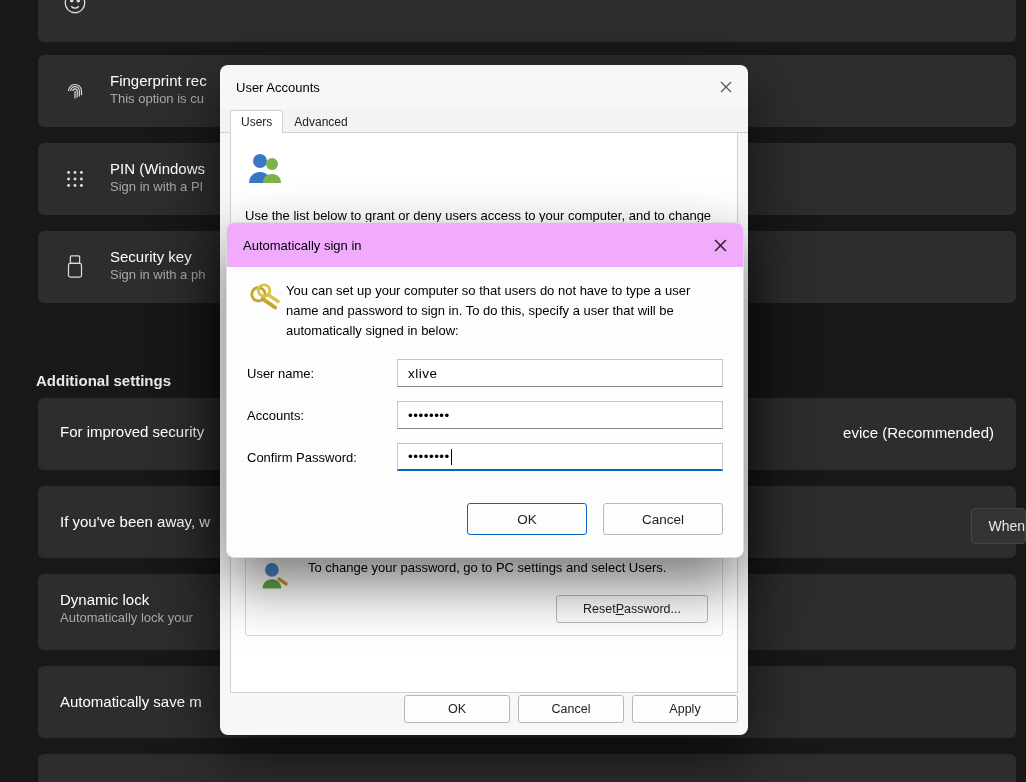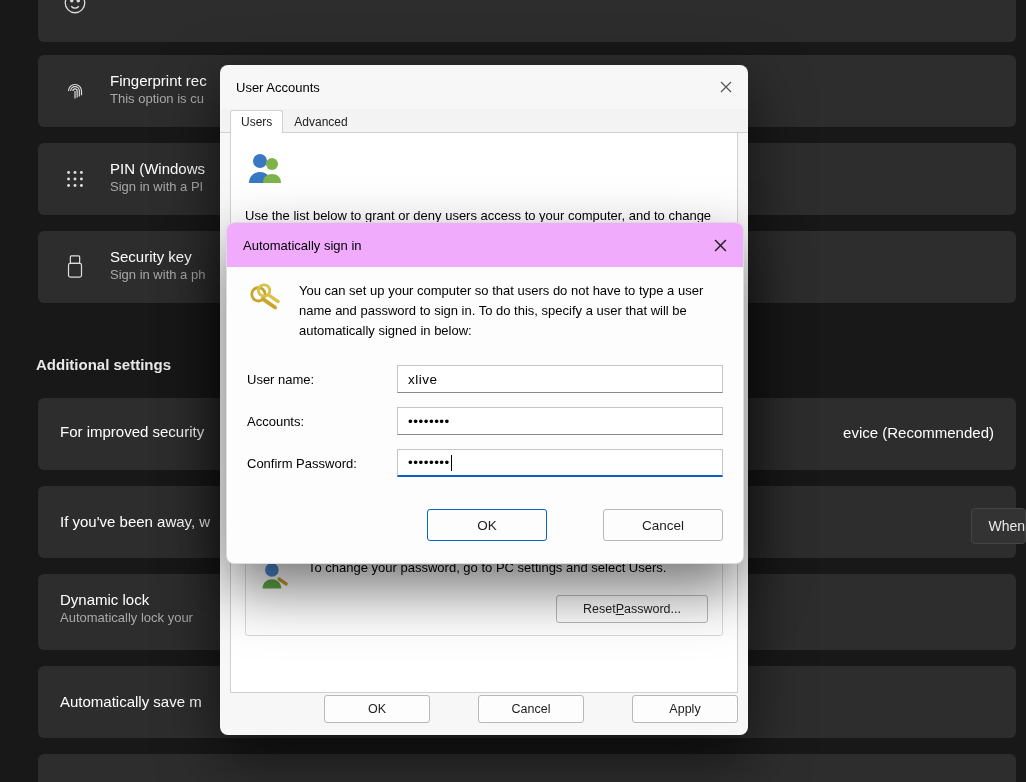--- a/index.html
+++ b/index.html
@@ -180,21 +180,20 @@
     padding: 0 10px;
     background: #fdfdfd;
     border: 1px solid #b8b8b8;
     border-radius: 3px;
     font-size: 12.5px;
     color: #222;
     display: inline-flex;
     align-items: center;
     justify-content: center;
     cursor: default;
-    margin-left: 40px;
   }
 
   
   .dlg-signin {
     position: absolute;
     left: 226px;
     top: 222px;
     width: 516px;
     background: #fdfdfd;
     border-radius: 8px;
@@ -212,22 +211,22 @@
     padding: 0 16px;
     font-size: 13px;
     background: #f0abfc;
   }
   .dlg-signin .sb-body {
     padding: 14px 20px 18px 20px;
     font-size: 13px;
   }
   .sb-intro {
     display: flex;
-    gap: 14px;
-    margin-bottom: 24px;
+    gap: 1px;
+    margin-bottom: 18px;
   }
   .sb-intro .txt { line-height: 1.55; }
   .form-row {
     display: flex;
     align-items: center;
     margin-bottom: 14px;
   }
   .form-row label {
     width: 150px;
     font-size: 13px;
@@ -327,21 +326,21 @@
     <div class="icon">
       <svg width="20" height="26" viewBox="0 0 20 28" fill="none" stroke="#ddd" stroke-width="1.3">
         <rect x="5" y="2" width="10" height="8" rx="1"></rect>
           <rect x="3" y="10" width="14" height="15" rx="2"></rect>
       </svg>
     </div>
     <div class="title">Security key</div>
     <div class="sub">Sign in with a ph</div>
   </div>
 
-  <div class="section-heading" style="top:356px;">Additional settings</div>
+  <div class="section-heading" style="top:372px;">Additional settings</div>
 
   <div class="card" style="top:398px; height:72px; padding-left:22px;">
     <div class="title" style="margin-top:8px;">For improved security</div>
     <div style="position:absolute; right:22px; top:26px; font-size:15px;">evice (Recommended)</div>
   </div>
 
   <div class="card" style="top:486px; height:72px; padding-left:22px;">
     <div class="title" style="margin-top:10px;">If you've been away, w</div>
   </div>
   <div class="when-btn">

